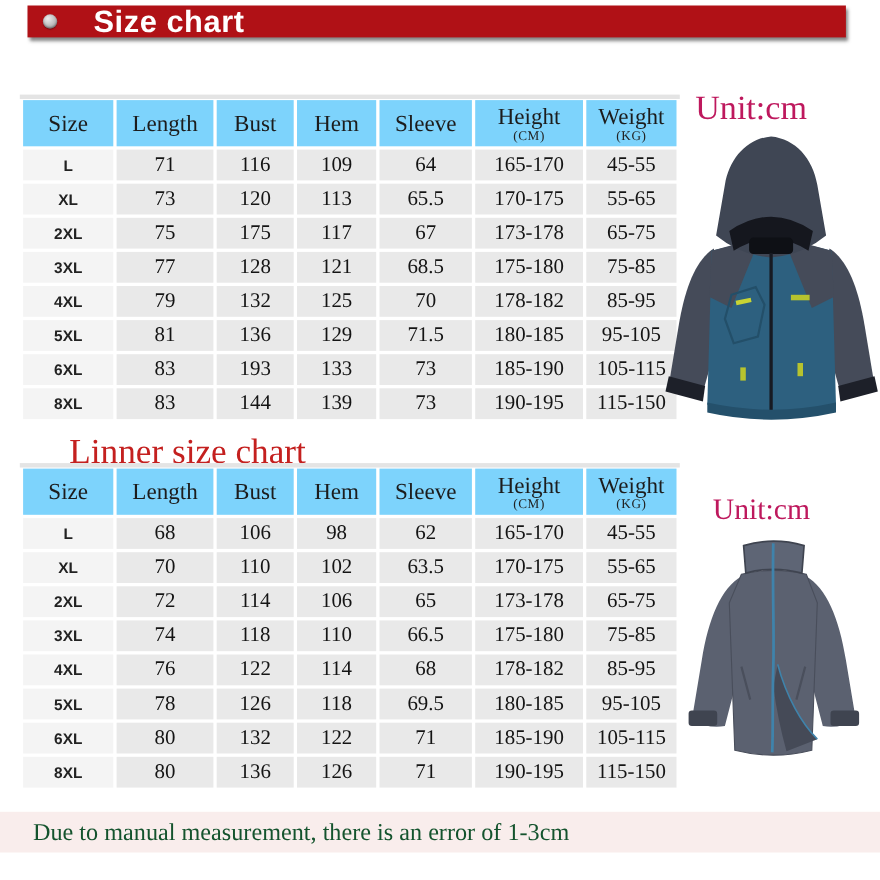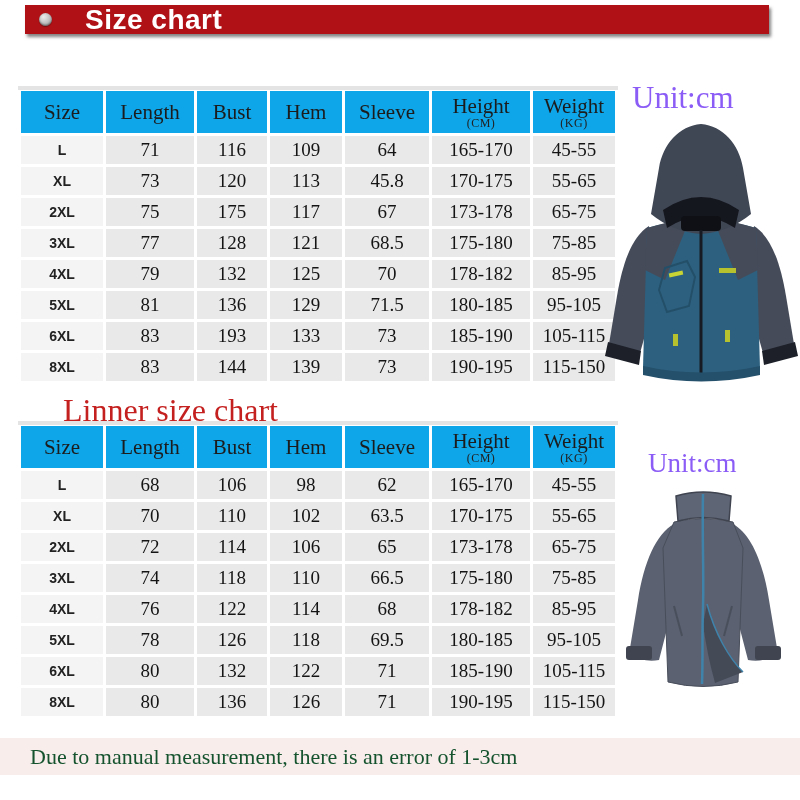--- a/index.html
+++ b/index.html
@@ -25,38 +25,38 @@
               font-family:"Liberation Serif",serif;}
 
   
   .topline{position:absolute;width:600px;height:4px;background:#e4e4e4;}
   #topline1{left:18px;top:86px;}
   #topline2{left:18px;top:421px;}
   table.size-table{position:absolute;border-collapse:separate;border-spacing:3px;
                    table-layout:fixed;width:600px;}
   #coat-table{left:18px;top:88px;}
   #linner-table{left:18px;top:423px;}
-  .size-table th{background:#0ea5e9;font-family:"Liberation Serif",serif;font-size:21px;
+  .size-table th{background:#7dd3fc;font-family:"Liberation Serif",serif;font-size:21px;
                  font-weight:normal;height:42px;padding:0;text-align:center;color:#1c1c1c;
                  vertical-align:middle;}
   .size-table th .sub{display:block;font-size:12px;letter-spacing:0.5px;margin-top:-3px;color:#222;}
   .size-table td{background:var(--cell-bg,#e9e9e9);font-family:"Liberation Serif",serif;
                  font-size:19px;color:#141414;text-align:center;height:28px;padding:0;}
   .size-table td:first-child{background:var(--size-cell-bg,#f4f4f4);
                  font-family:"Liberation Sans",sans-serif;font-size:14px;font-weight:bold;color:#222;}
   .size-table th:nth-child(1){width:82px}
   .size-table th:nth-child(2){width:88px}
   .size-table th:nth-child(3){width:70px}
   .size-table th:nth-child(4){width:72px}
   .size-table th:nth-child(5){width:84px}
   .size-table th:nth-child(6){width:98px}
   .size-table th:nth-child(7){width:82px}
 
   
-  .unit{position:absolute;font-family:"Liberation Serif",serif;color:#8b5cf6;}
+  .unit{position:absolute;font-family:"Liberation Serif",serif;color:#be185d;}
   #unit1{left:632px;top:80px;font-size:31px;}
   #unit2{left:648px;top:448px;font-size:27px;}
 
   
   .jacket{position:absolute;}
   #jacket1{left:603px;top:118px;}
   #jacket2{left:616px;top:486px;}
   .j1-trim{fill:var(--jacket1-trim,#454b59);}
   .j1-body{fill:var(--jacket1-body,#2d607f);}
   .j2-body{fill:var(--jacket2-body,#5b6170);}
@@ -99,21 +99,21 @@
           <td>109</td>
           <td>64</td>
           <td>165-170</td>
           <td>45-55</td>
         </tr>
         <tr>
           <td>XL</td>
           <td>73</td>
           <td>120</td>
           <td>113</td>
-          <td>45.8</td>
+          <td>65.5</td>
           <td>170-175</td>
           <td>55-65</td>
         </tr>
         <tr>
           <td>2XL</td>
           <td>75</td>
           <td>175</td>
           <td>117</td>
           <td>67</td>
           <td>173-178</td>

